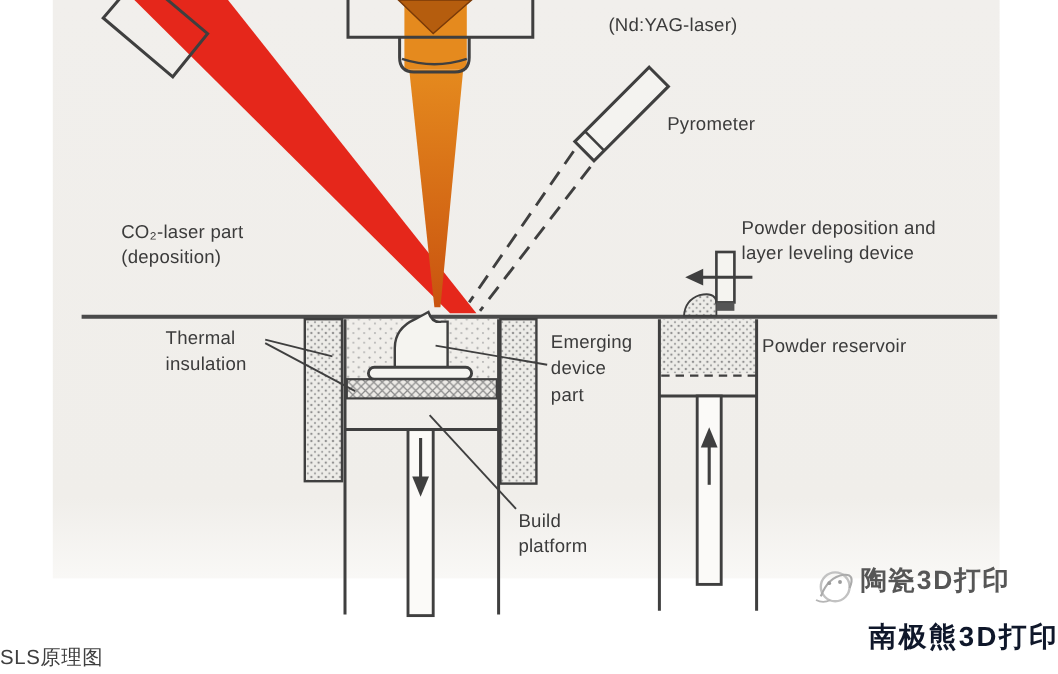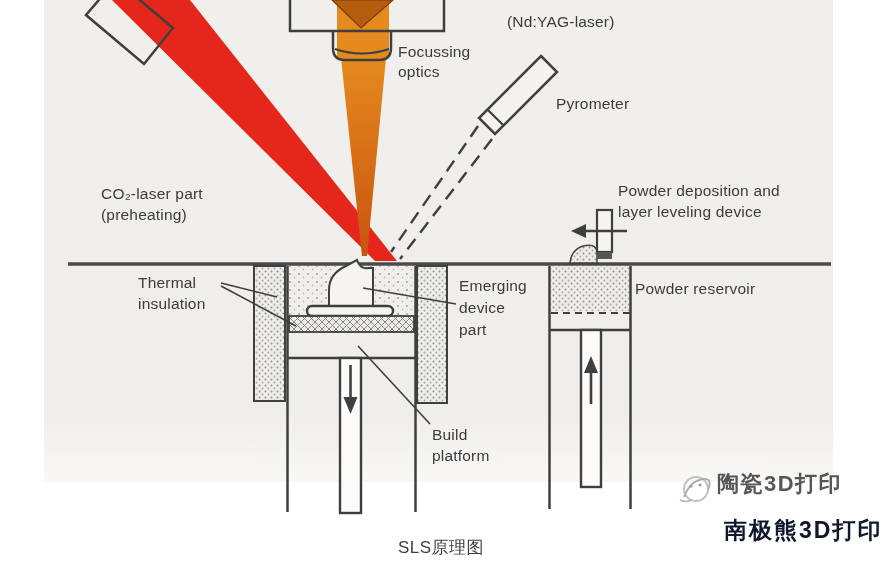--- a/index.html
+++ b/index.html
@@ -7,21 +7,21 @@
     position:relative;width:882px;height:562px;overflow:hidden;background:#ffffff;
     font-family:"Liberation Sans","DejaVu Sans",sans-serif;
   }
   #diagram-svg{position:absolute;left:0;top:0;}
   .lbl{
     position:absolute;color:#3b3b3b;font-size:15.5px;line-height:21px;
     letter-spacing:.2px;white-space:nowrap;
   }
   .lbl span{display:block;}
   .caption{
-    position:absolute;left:0;top:536px;width:882px;text-align:center;
+    position:absolute;left:0;top:536px;width:882px;text-align:left;
     color:#3f3f3f;font-size:17px;letter-spacing:.5px;
   }
   .wm-dark{
     position:absolute;left:717px;top:469px;font-size:22px;font-weight:bold;
     color:#565656;letter-spacing:1.5px;white-space:nowrap;
   }
   .wm-light{
     position:absolute;left:724px;top:515px;font-size:23px;font-weight:bold;
     color:#0f172a;letter-spacing:2px;white-space:nowrap;
   }
@@ -159,32 +159,28 @@
       <circle cx="691" cy="486" r="1.6" fill="#9b9b9b"></circle>
       <circle cx="700" cy="485" r="1.6" fill="#9b9b9b"></circle>
       <path d="M680,500 Q686,503 692,500" fill="none" stroke="#b5b5b5" stroke-width="1.5"></path>
     </g>
   </svg>
 
   <div class="lbl" style="left:507px;top:11px">
     <span>(Nd:YAG-laser)</span>
   </div>
 
-  <div class="lbl" style="left:398px;top:42px;line-height:20px">
-    <span>Focussing</span>
-    <span>optics</span>
-  </div>
 
   <div class="lbl" style="left:556px;top:93px">
     <span>Pyrometer</span>
   </div>
 
   <div class="lbl" style="left:101px;top:183px">
     <span>CO₂-laser part</span>
-    <span>(preheating)</span>
+    <span>(deposition)</span>
   </div>
 
   <div class="lbl" style="left:138px;top:272px">
     <span>Thermal</span>
     <span>insulation</span>
   </div>
 
   <div class="lbl" style="left:618px;top:180px">
     <span>Powder deposition and</span>
     <span>layer leveling device</span>

